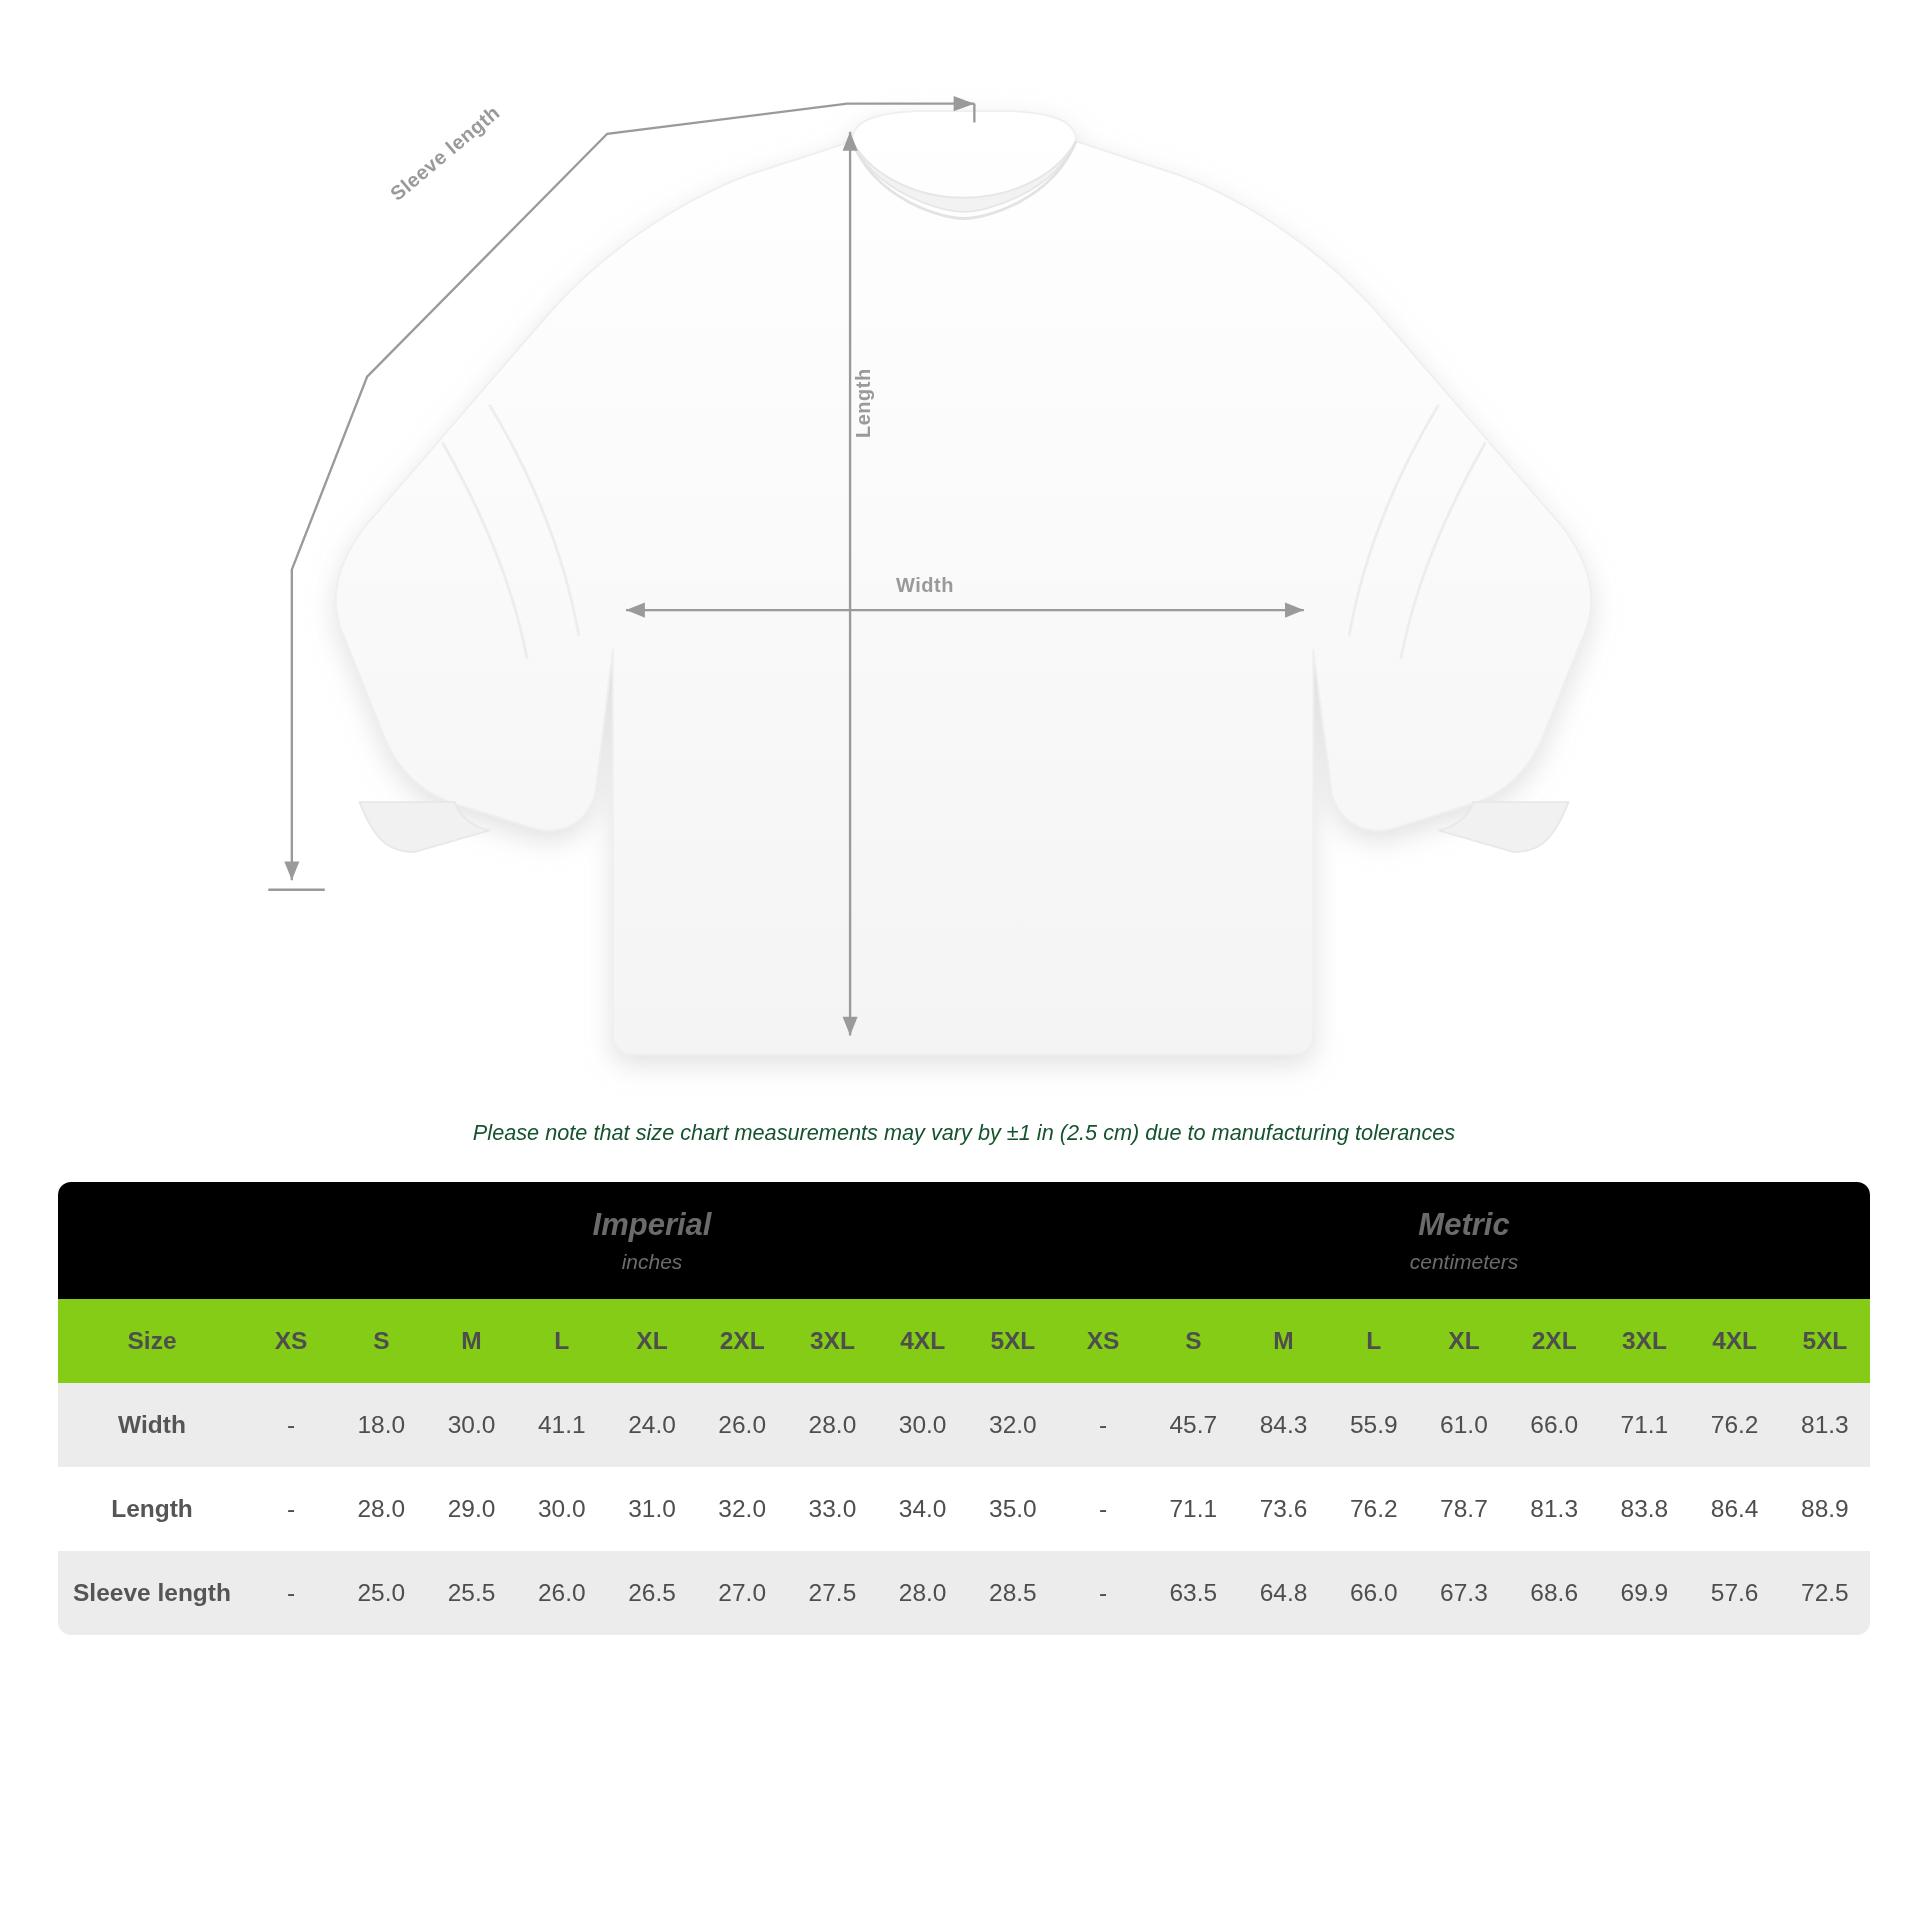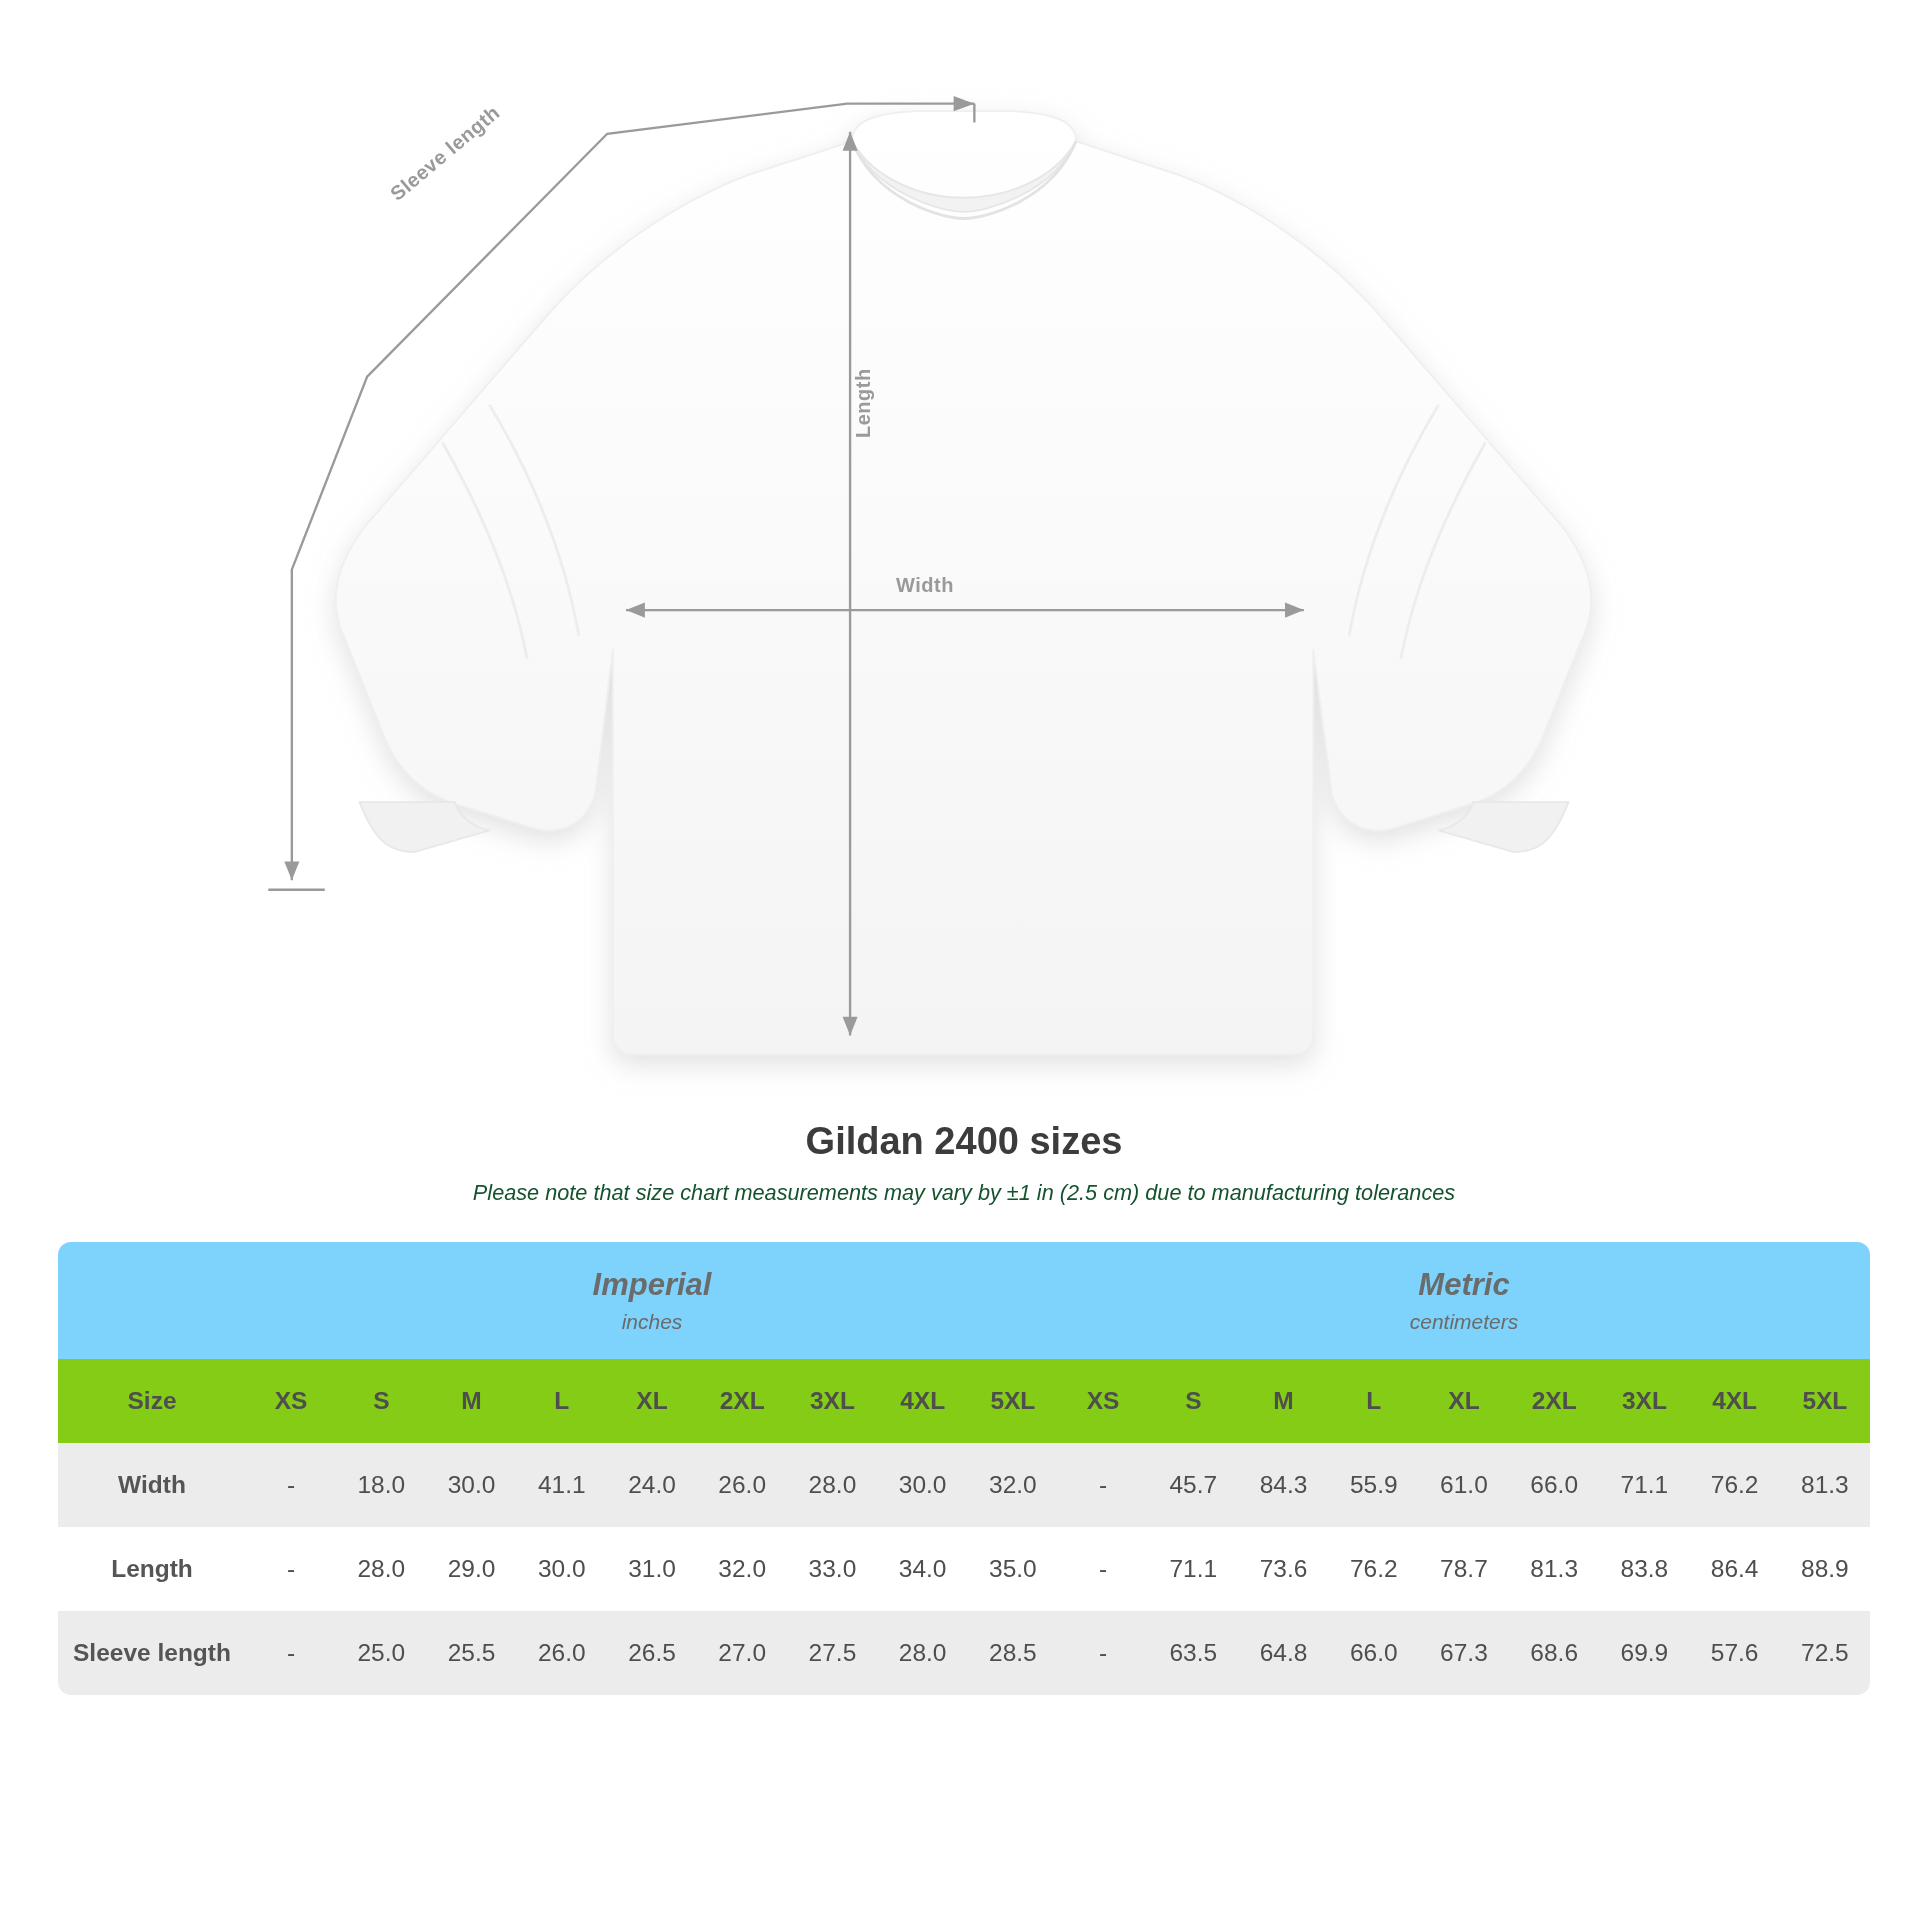--- a/index.html
+++ b/index.html
@@ -83,21 +83,21 @@
     table-layout: fixed;
   }
   table.size-table td, table.size-table th {
     border: 0;
     text-align: center;
     font-size: 24.5px;
     color: #4e4e4e;
   }
   
   .unit-row td {
-    background: #7dd3fc;
+    background: #000000;
     padding: 24.5px 0 24.5px 0;
   }
   .unit-row td:first-child {
     border-top-left-radius: 13px;
   }
   .unit-row td:last-child {
     border-top-right-radius: 13px;
   }
   .unit-name {
     font-size: 31px;
@@ -229,21 +229,20 @@
         <line x1="285" y1="945" x2="345" y2="945"></line>
       </g>
     </svg>
 
     <div class="dim-label label-width">Width</div>
     <div class="dim-label label-length">Length</div>
     <div class="dim-label label-sleeve">Sleeve length</div>
   </div>
 
   <div class="titles">
-    <h1 class="chart-title">Gildan 2400 sizes</h1>
     <p class="chart-subtitle">Please note that size chart measurements may vary by ±1 in (2.5 cm) due to manufacturing tolerances</p>
   </div>
 
   <div class="table-wrap">
     <table class="size-table">
       <colgroup>
         <col class="rowlabel-col">
       </colgroup>
       <tbody>
         <tr class="unit-row">

